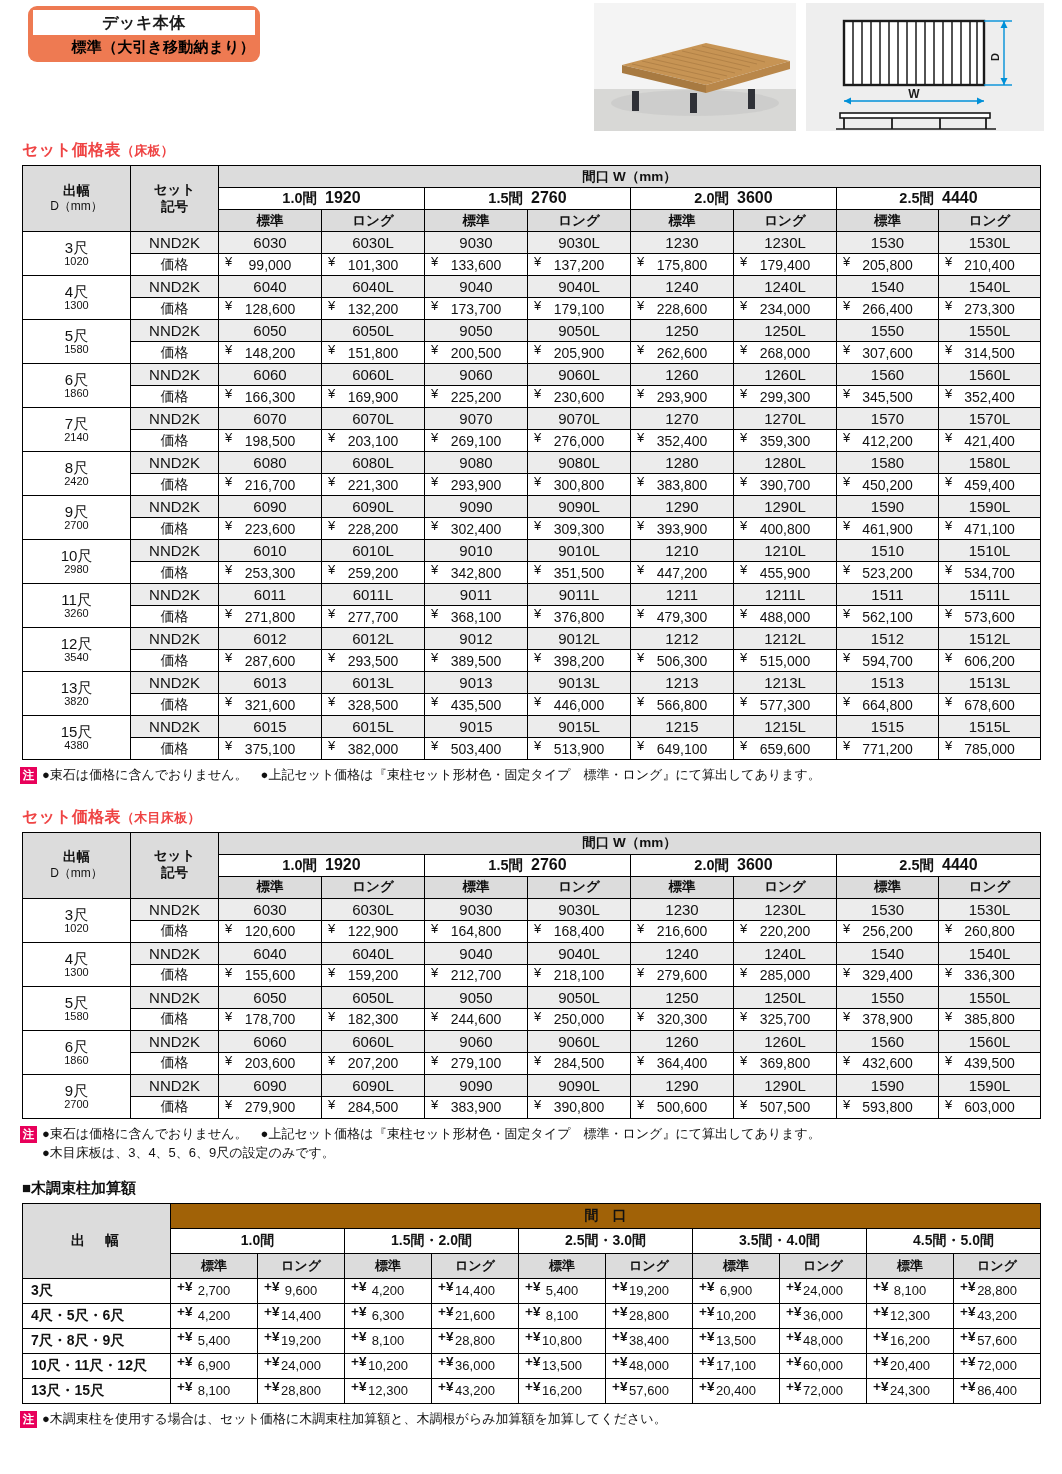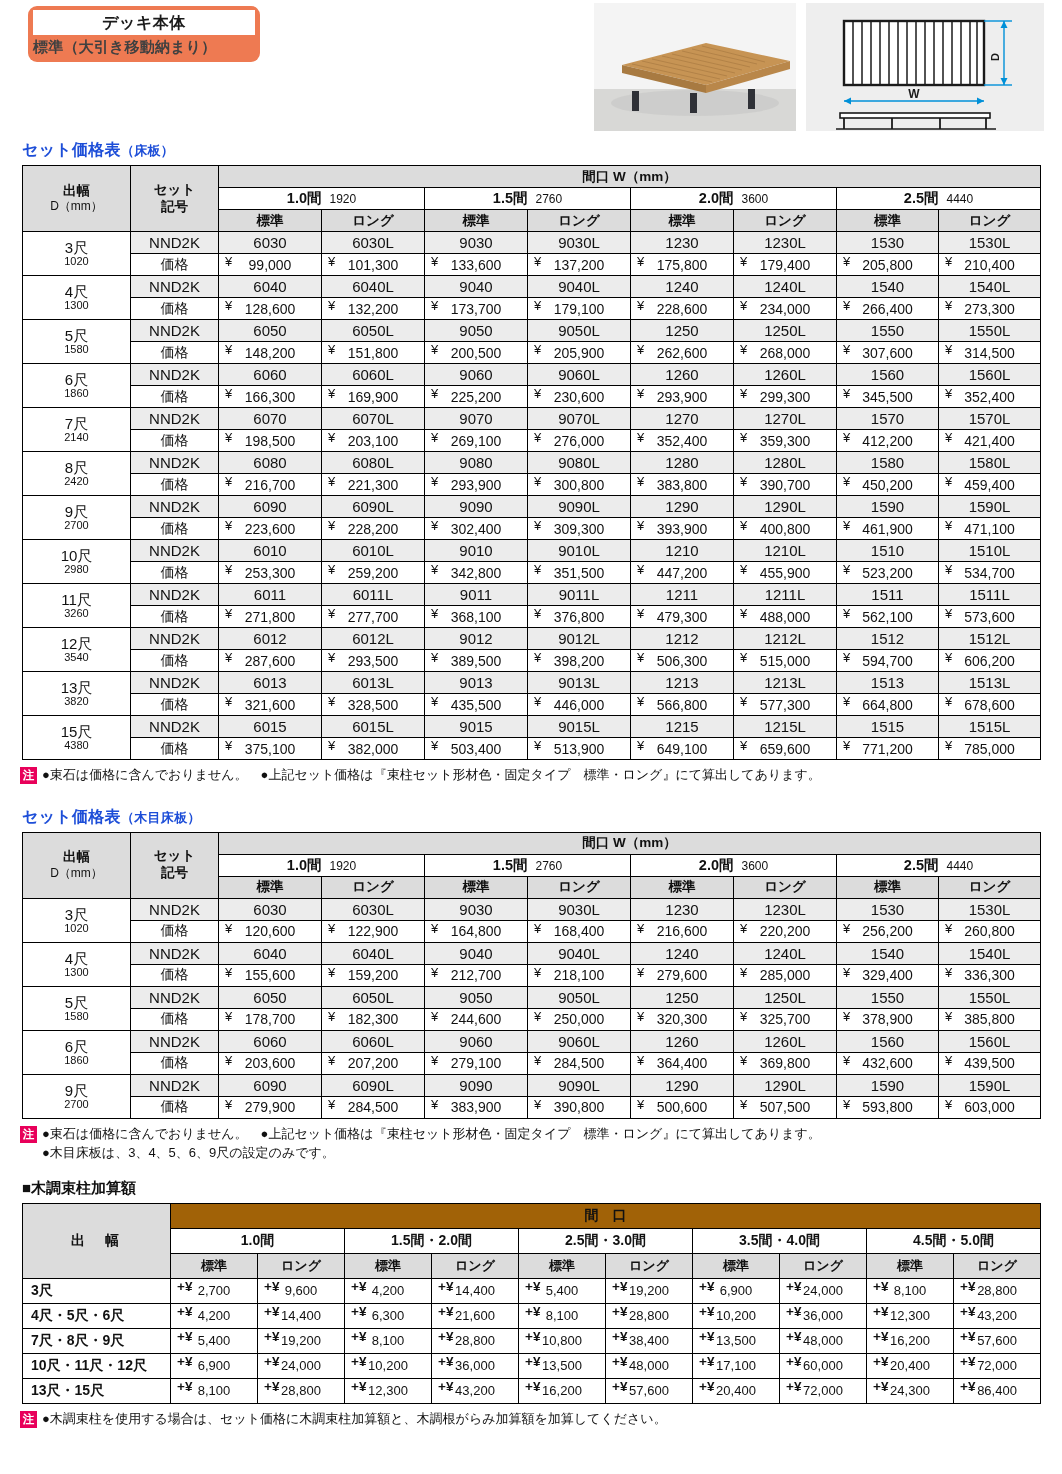--- a/index.html
+++ b/index.html
@@ -28,25 +28,25 @@
     background: #ffffff;
     height: 25px;
     text-align: center;
     font-weight: bold;
     font-size: 16px;
     line-height: 25px;
     color: #1a1a1a;
     letter-spacing: 0.5px;
   }
   .badge-bottom {
-    text-align: left;
+    text-align: right;
     font-weight: bold;
     font-size: 15px;
     line-height: 23px;
-    color: #404040;
+    color: #000000;
     letter-spacing: 0.2px;
   }
 
   .photo-box {
     position: absolute;
     left: 594px; top: 3px;
     width: 202px; height: 128px;
     background: #f2f2f2;
     overflow: hidden;
   }
@@ -55,21 +55,21 @@
     left: 806px; top: 3px;
     width: 238px; height: 128px;
     background: #eeeeee;
     overflow: hidden;
   }
 
   
   .sec-title {
     font-size: 16px;
     font-weight: bold;
-    color: #1d4ed8;
+    color: #ef4444;
     margin: 0 0 4px 22px;
     letter-spacing: 0.3px;
   }
   .sec-title .paren { font-size: 13px; font-weight: bold; }
   .sec-title3 {
     font-size: 15px; font-weight: bold;
     margin: 0 0 5px 22px;
   }
 
   
@@ -99,21 +99,21 @@
     font-size: 14px;
     height: 24px;
   }
   th.span-col {
     background: #ffffff !important;
     font-weight: bold;
     font-size: 14px;
     height: 25px;
   }
   th.span-col .ken { font-size: 14.5px; font-weight: bold; }
-  th.span-col .mm { font-size: 12px; font-weight: normal; margin-left: 8px; }
+  th.span-col .mm { font-size: 16px; font-weight: bold; margin-left: 8px; }
   th.sub { background: #dcdcdc !important; font-size: 13px; height: 22px; }
   th.corner {
     background: #dcdcdc !important;
     font-size: 13.5px; font-weight: bold;
     line-height: 1.25;
   }
   th.corner .small { font-size: 12px; font-weight: normal; }
 
   td.rowlabel {
     background: #ffffff;

